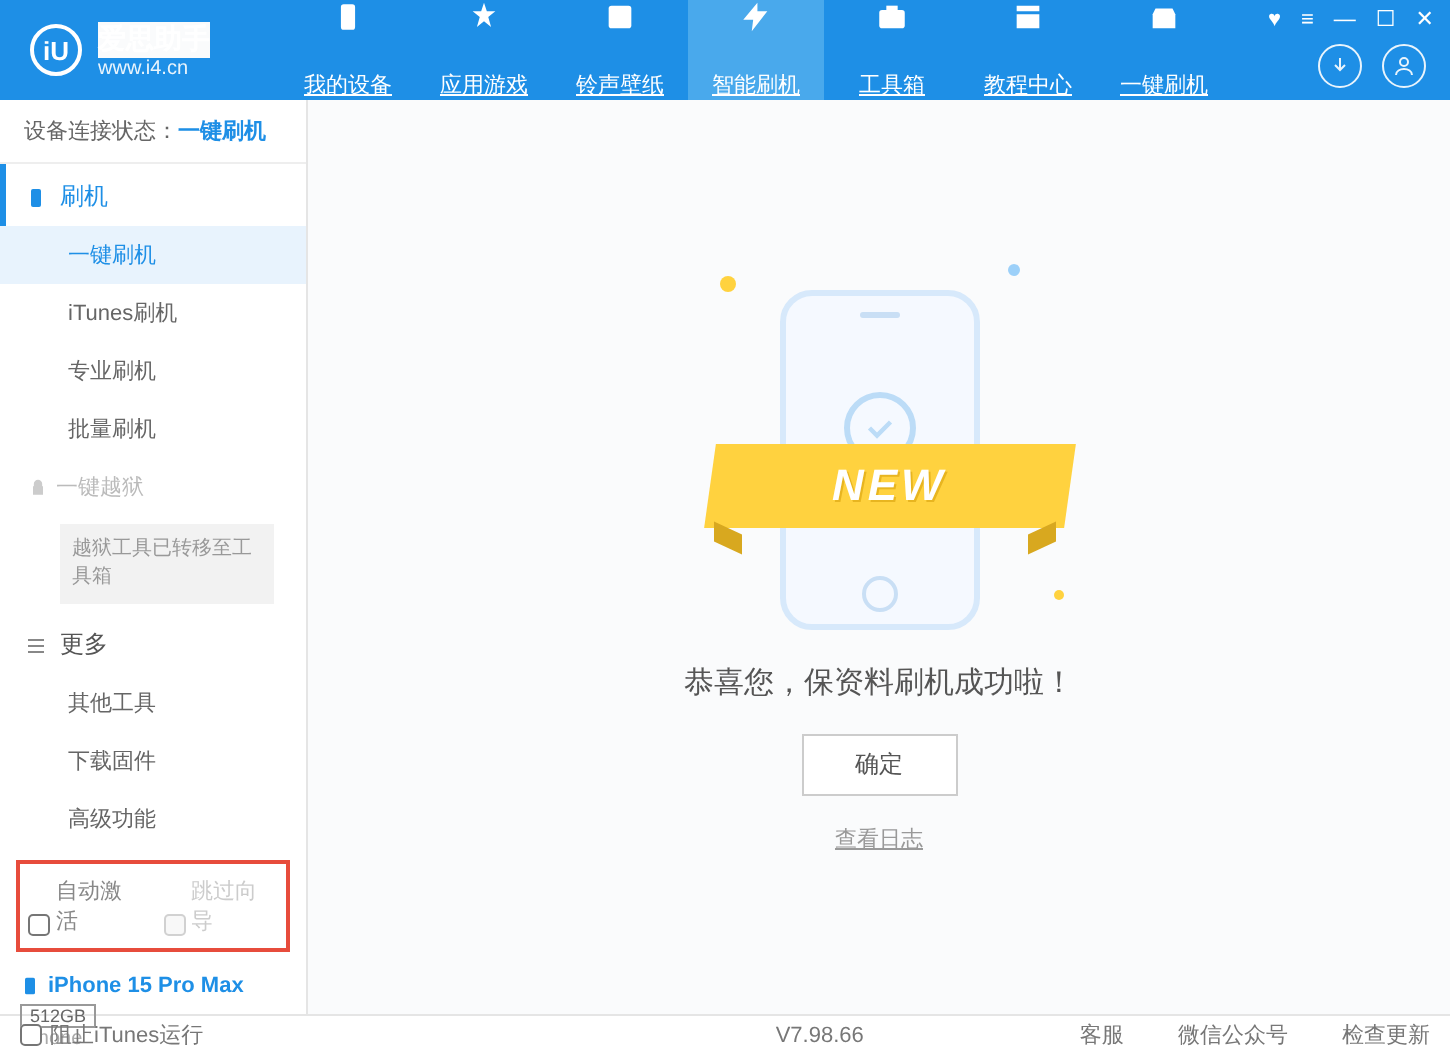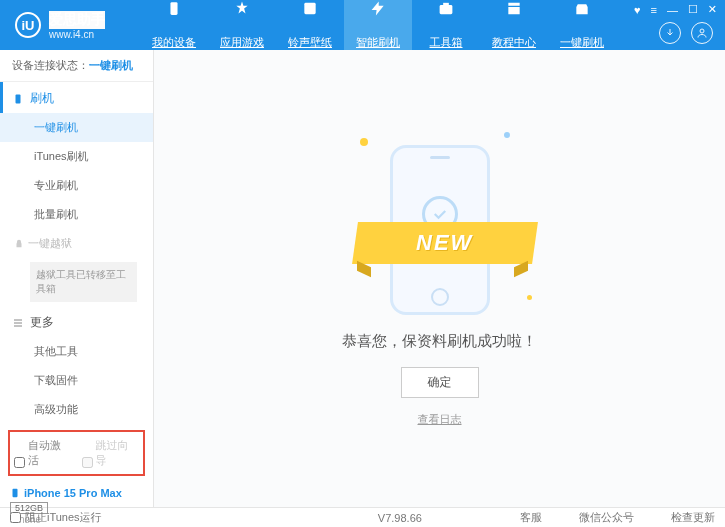--- a/index.html
+++ b/index.html
@@ -52,22 +52,22 @@
 .rib-end { position: absolute; width: 14px; height: 10px; background: #d8a81f; }
 .rib-end.l { left: -3px; top: 134px; transform: skewY(25deg); }
 .rib-end.r { right: -8px; top: 134px; transform: skewY(-25deg); }
 .dot { position: absolute; border-radius: 50%; }
 .success-text { font-size: 15px; color: #555; margin-bottom: 16px; }
 .ok-btn { padding: 6px 26px; background: #fff; border: 1px solid #ccc; font-size: 12px; color: #555; cursor: pointer; margin-bottom: 14px; }
 .view-log { font-size: 11px; color: #999; text-decoration: underline; cursor: pointer; }
 .footer { height: 20px; border-top: 1px solid #e5e5e5; display: flex; align-items: center; font-size: 11px; color: #777; padding: 0 10px; }
 .footer label { display: flex; align-items: center; gap: 4px; }
 .footer .spacer { flex: 1; }
-.footer .ver { margin-right: 64px; }
-.footer .links span { margin-left: 34px; cursor: pointer; }
+.footer .ver { margin-right: 84px; }
+.footer .links span { margin-left: 24px; cursor: pointer; }
 input[type=checkbox] { width: 11px; height: 11px; }
 </style>
 </head>
 <body>
 
 <div class="titlebar">
   <div class="logo-area">
     <div class="logo-circle">iU</div>
     <div class="logo-text">
       <div class="main">爱思助手</div>

